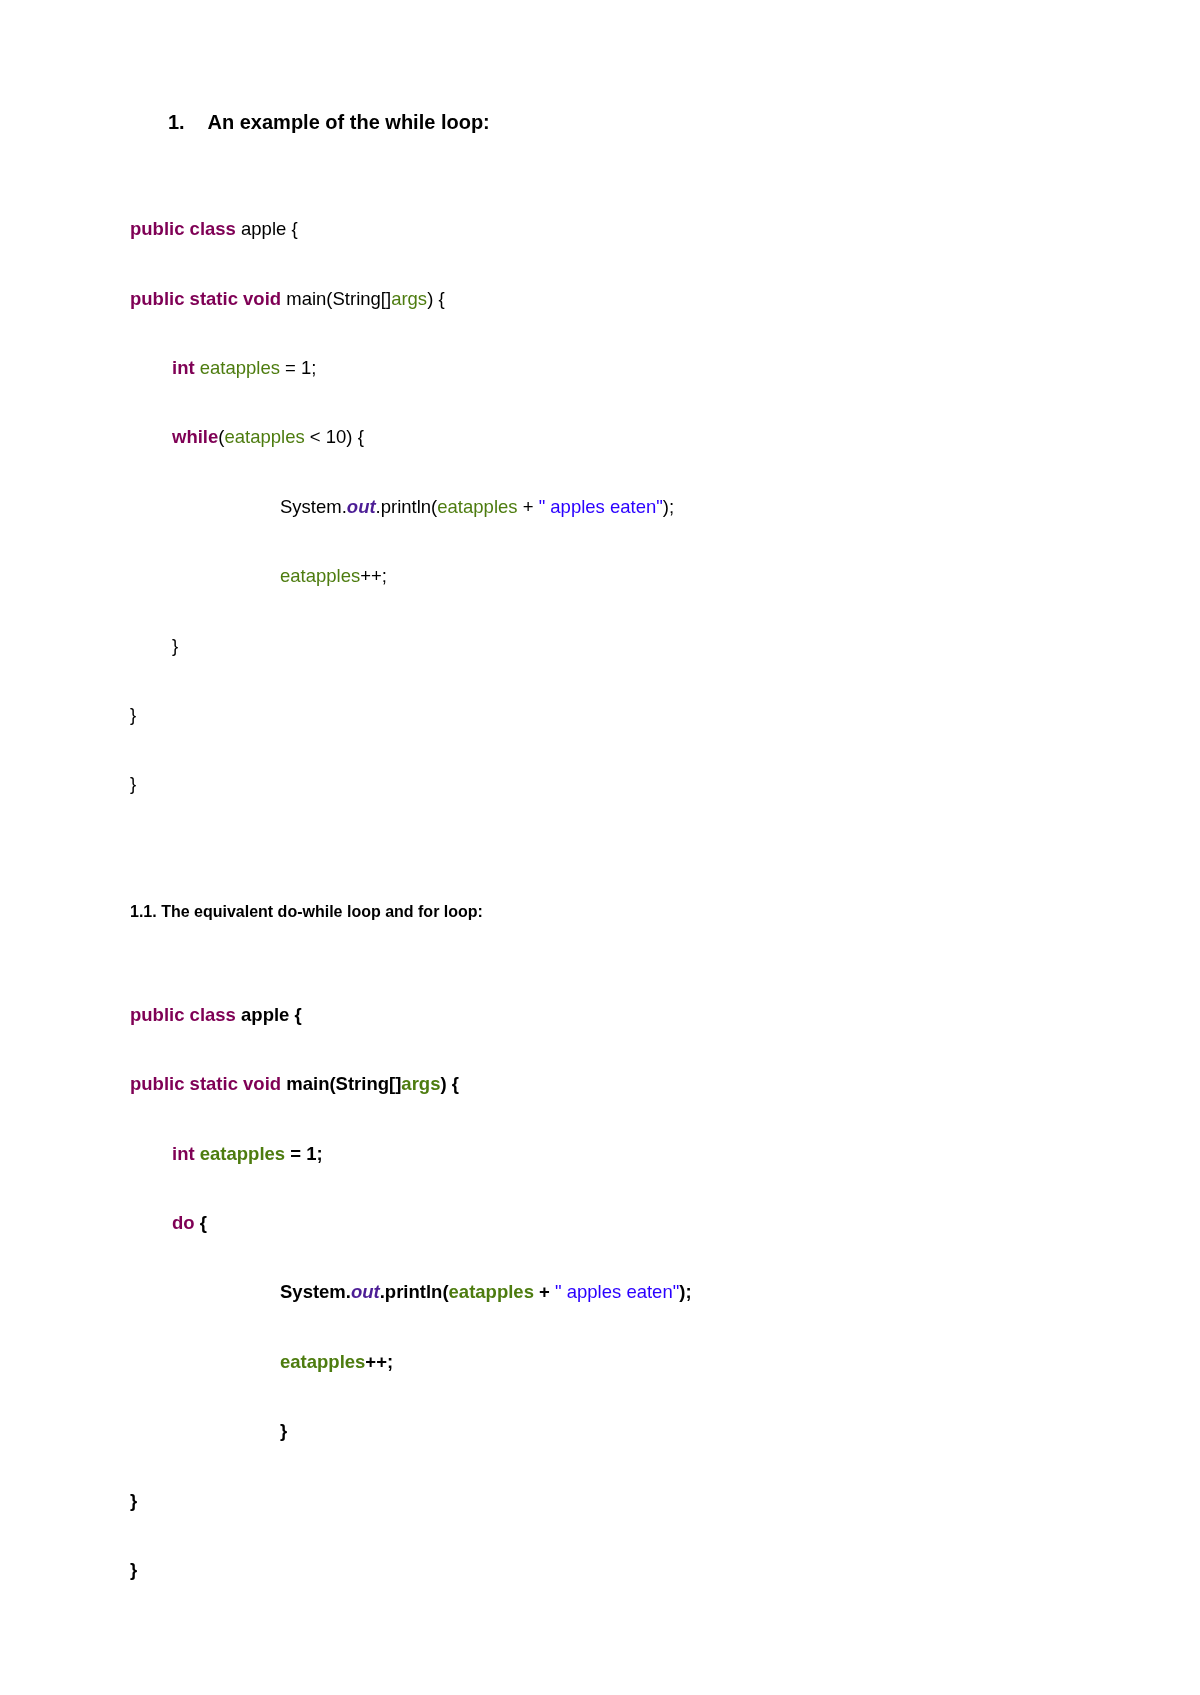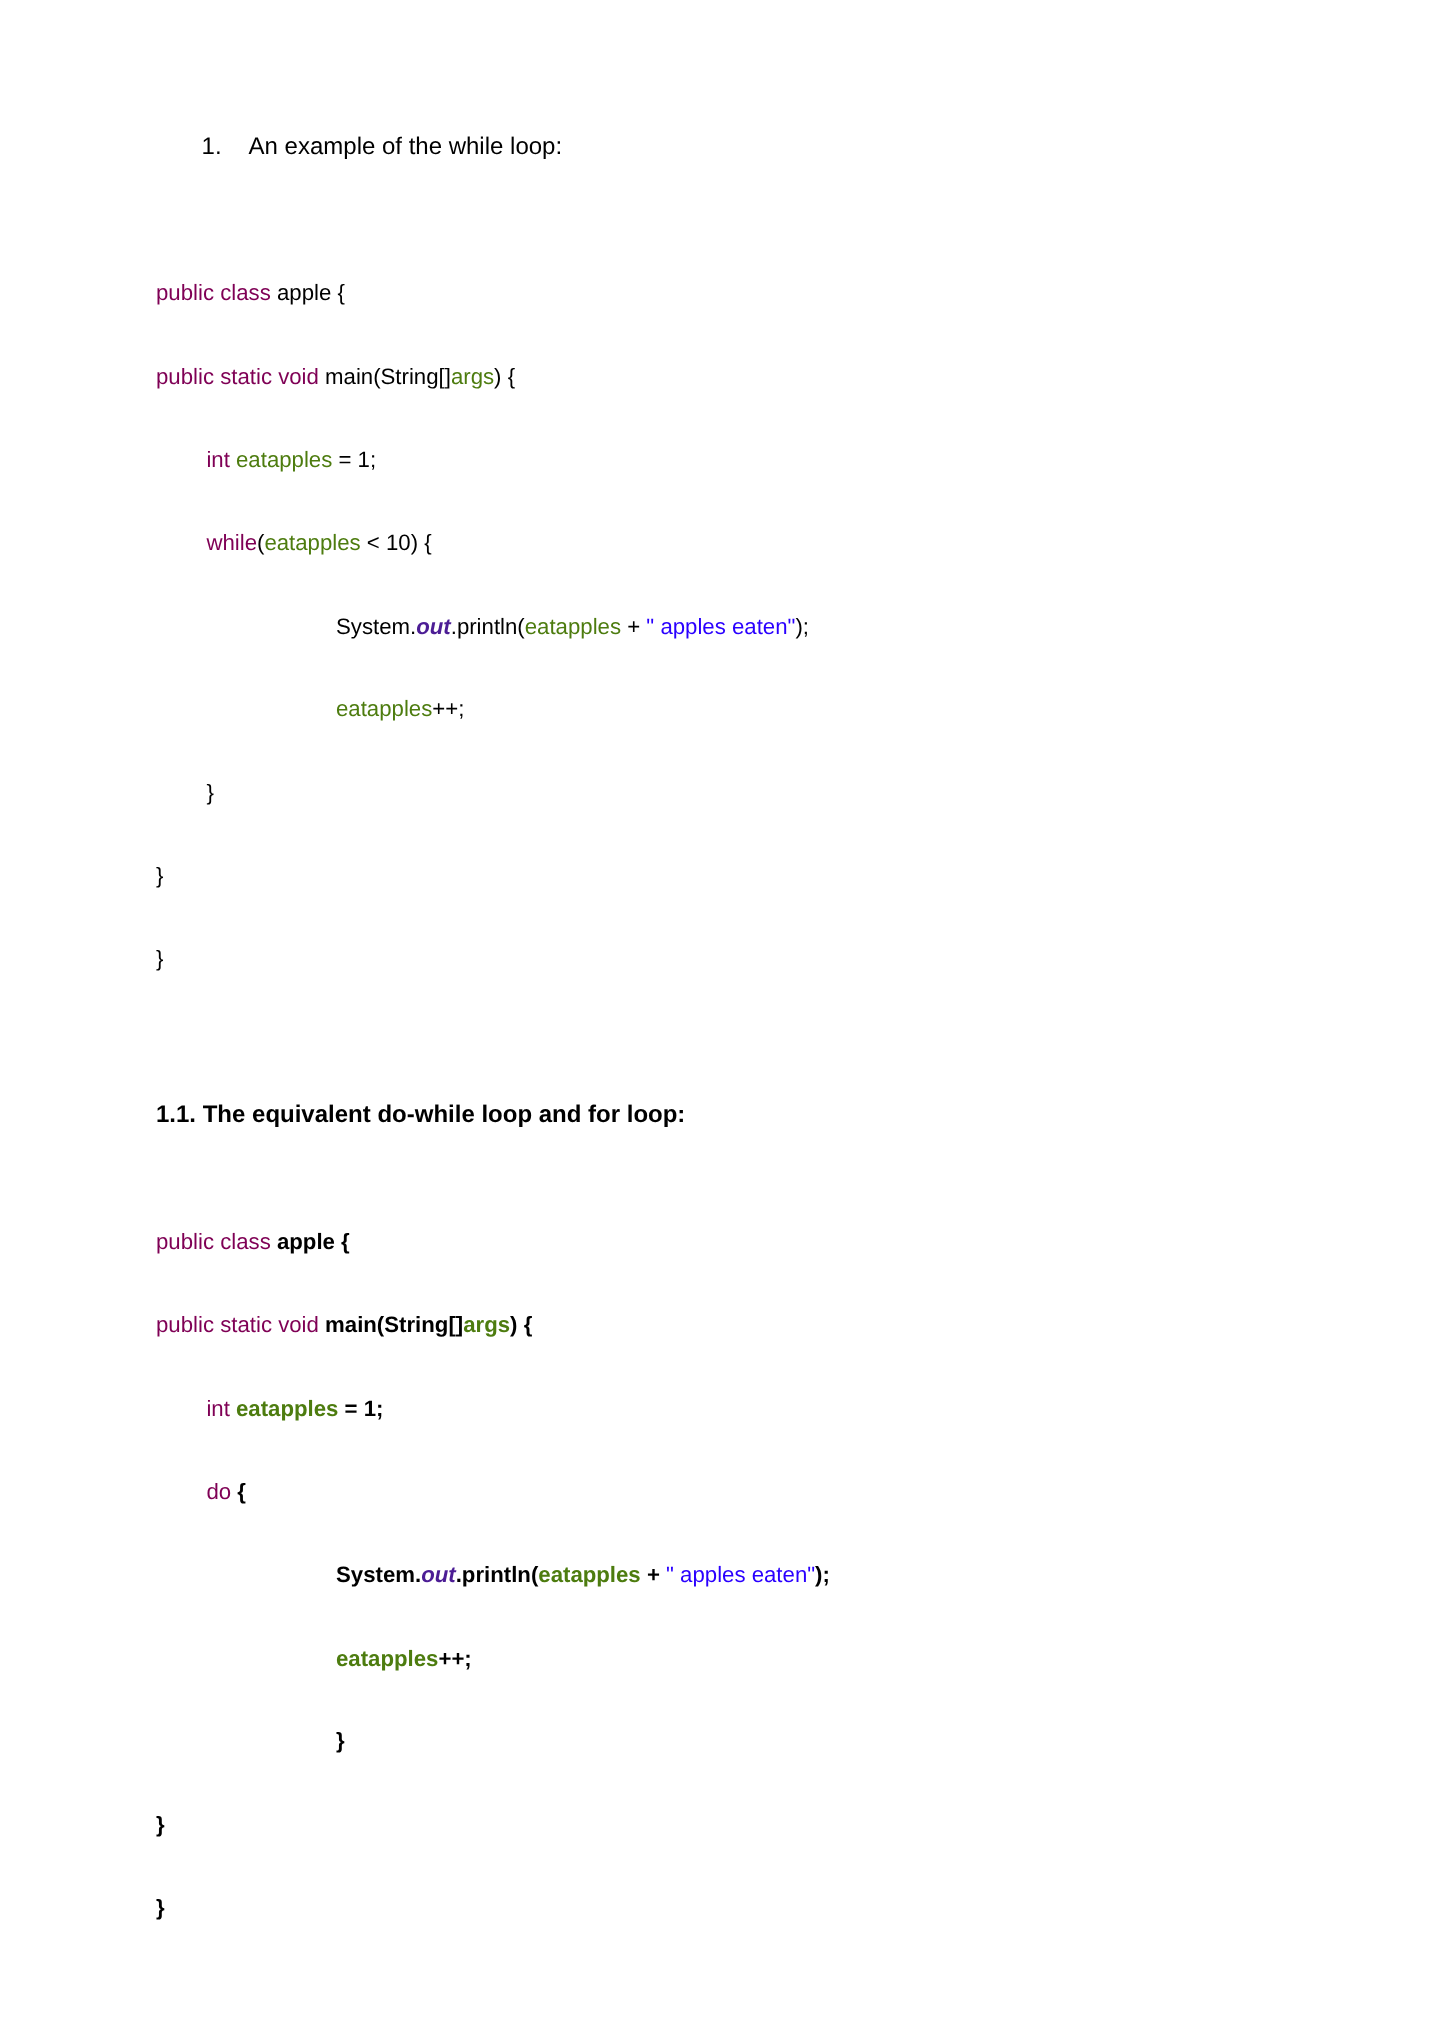--- a/index.html
+++ b/index.html
@@ -9,44 +9,44 @@
     font-family: Arial, Helvetica, sans-serif;
     width: 1200px;
   }
   .page {
     padding: 110px 130px 100px 130px;
     font-size: 18.5px;
     line-height: 1.25;
     color: #000;
   }
   .heading {
-    font-weight: normal;
+    font-weight: bold;
     font-size: 20px;
-    margin-bottom: 51px;
+    margin-bottom: 36px;
   }
   .heading-num {
     display: inline-block;
     margin-left: 38px;
     margin-right: 18px;
   }
   .subheading {
     font-weight: bold;
-    font-size: 20px;
+    font-size: 16px;
     margin: 60px 0 35px 0;
   }
   .code {
     font-family: Arial, Helvetica, sans-serif;
     font-size: 18.5px;
     line-height: 1.25;
     white-space: pre;
   }
   .i0 { margin-left: 0; }
   .i1 { margin-left: 42px; }
   .i2 { margin-left: 150px; }
-  .kw { color: #7f0055; font-weight: normal; }
+  .kw { color: #7f0055; font-weight: bold; }
   .var { color: #4d7c0f; }
   .str { color: #2a00ff; }
   .out { color: #4c1d95; font-style: italic; font-weight: bold; }
   .bold { font-weight: bold; }
   .normal { font-weight: normal; }
 </style>
 </head>
 <body>
 
 <div class="page">

